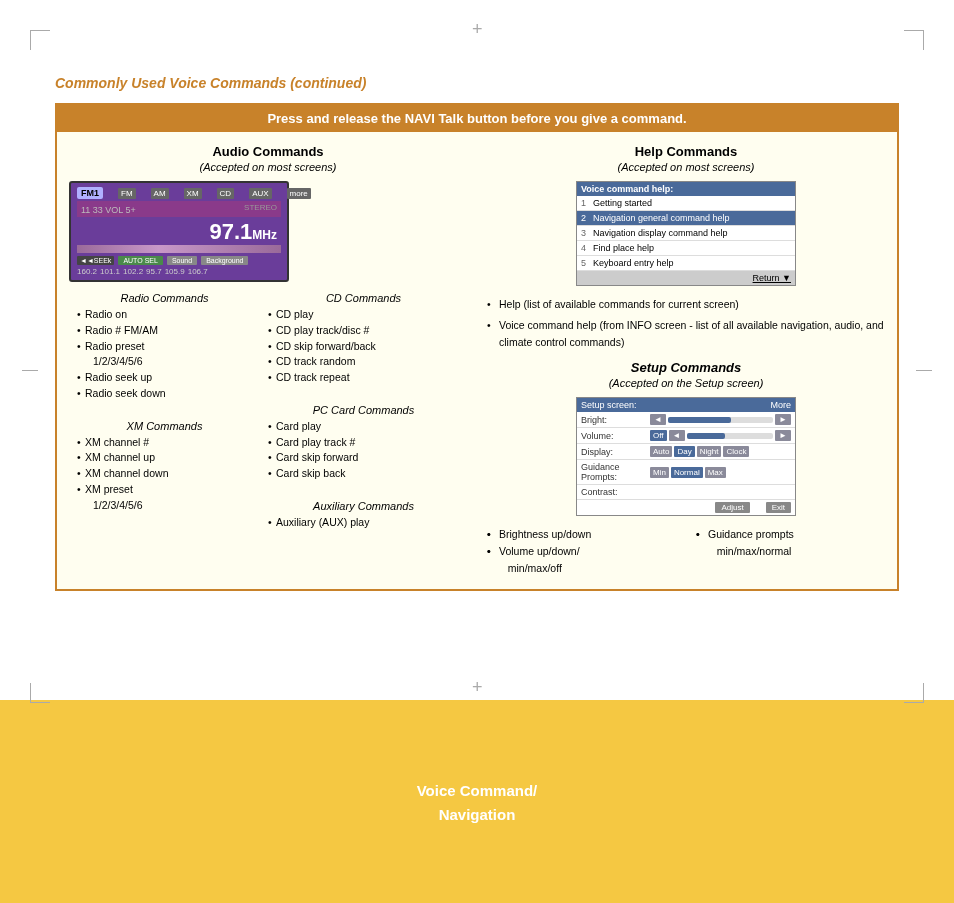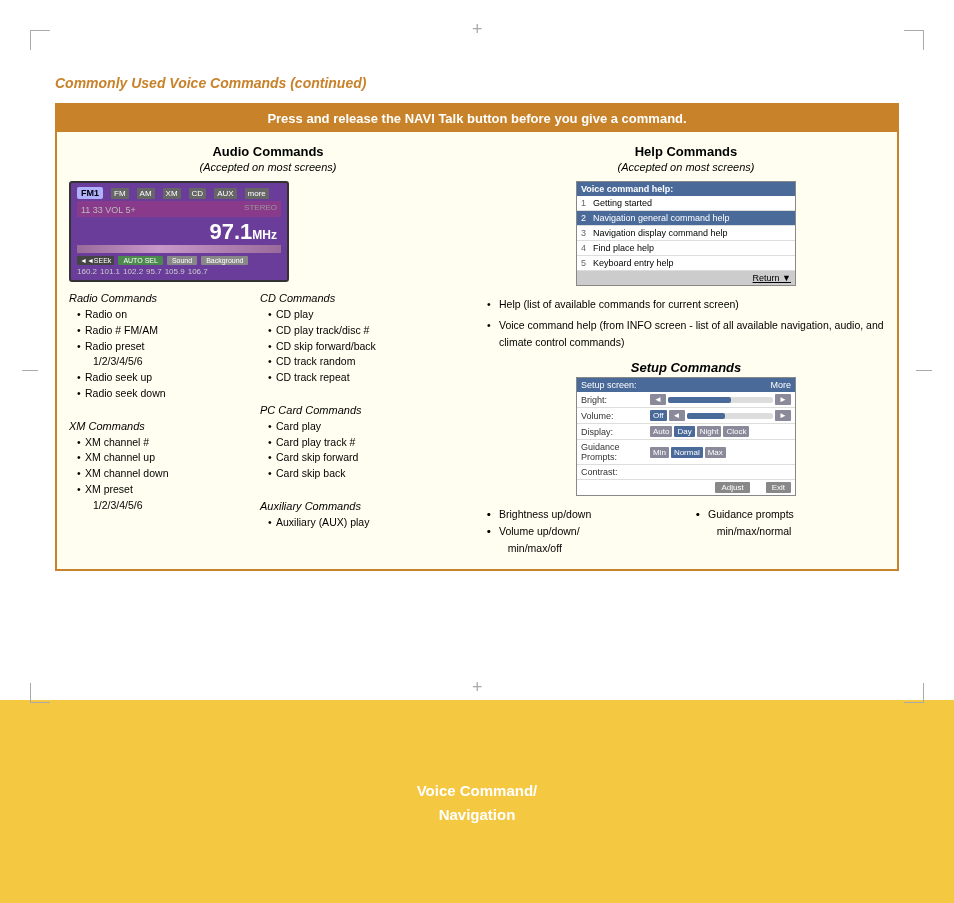--- a/index.html
+++ b/index.html
@@ -128,21 +128,21 @@
       border: 2px solid #333;
       border-radius: 3px;
       padding: 4px 6px;
       margin-bottom: 10px;
       width: 220px;
     }
 
     .radio-top-bar {
       display: flex;
       align-items: center;
-      gap: 8px;
+      gap: 15px;
       margin-bottom: 2px;
     }
 
     .radio-band {
       background: #b0b0ff;
       color: #000;
       font-size: 9px;
       font-weight: bold;
       padding: 1px 4px;
       border-radius: 2px;
@@ -188,20 +188,21 @@
     .radio-preset {
       color: #ccc;
       font-size: 8px;
     }
 
     .cmd-title {
       font-style: italic;
       font-size: 11px;
       font-weight: normal;
       margin-bottom: 3px;
+      text-align: center;
     }
 
     .cmd-list {
       list-style: none;
       padding-left: 8px;
     }
 
     .cmd-list li {
       font-size: 10.5px;
       line-height: 1.5;
@@ -583,20 +584,21 @@
             <span style="cursor:pointer;">Return ▼</span>
           </div>
         </div>
 
         <ul class="help-bullets">
           <li>Help (list of available commands for current screen)</li>
           <li>Voice command help (from INFO screen - list of all available navigation, audio, and climate control commands)</li>
         </ul>
 
         <div class="setup-title">Setup Commands</div>
+        <div class="setup-subtitle">(Accepted on the Setup screen)</div>
 
         <div class="setup-screen">
           <div class="setup-screen-header">
             <span>Setup screen:</span>
             <span style="cursor:pointer;">More</span>
           </div>
 
           <div class="setup-screen-row">
             <span class="setup-row-label">Bright:</span>
             <div class="setup-row-controls">

